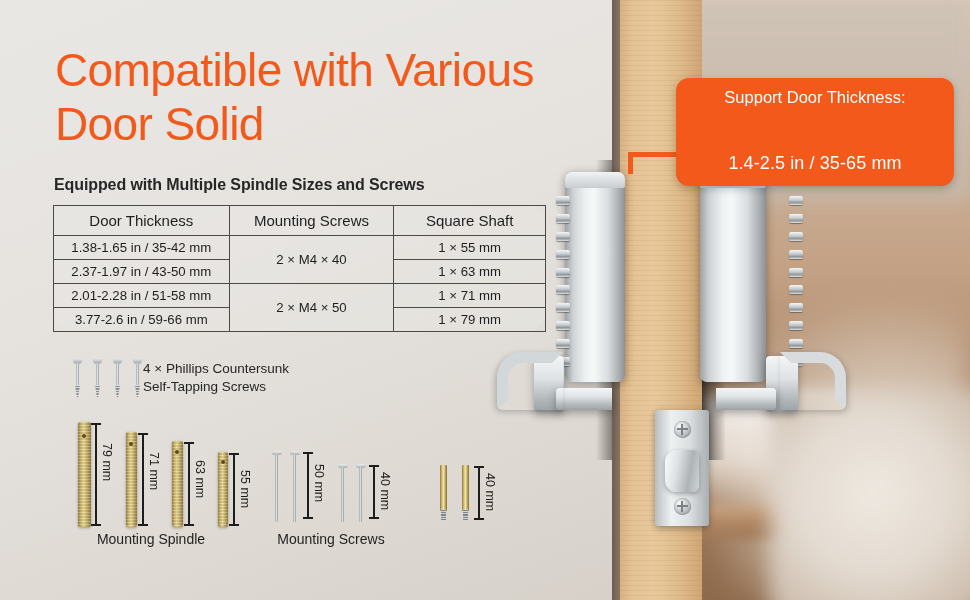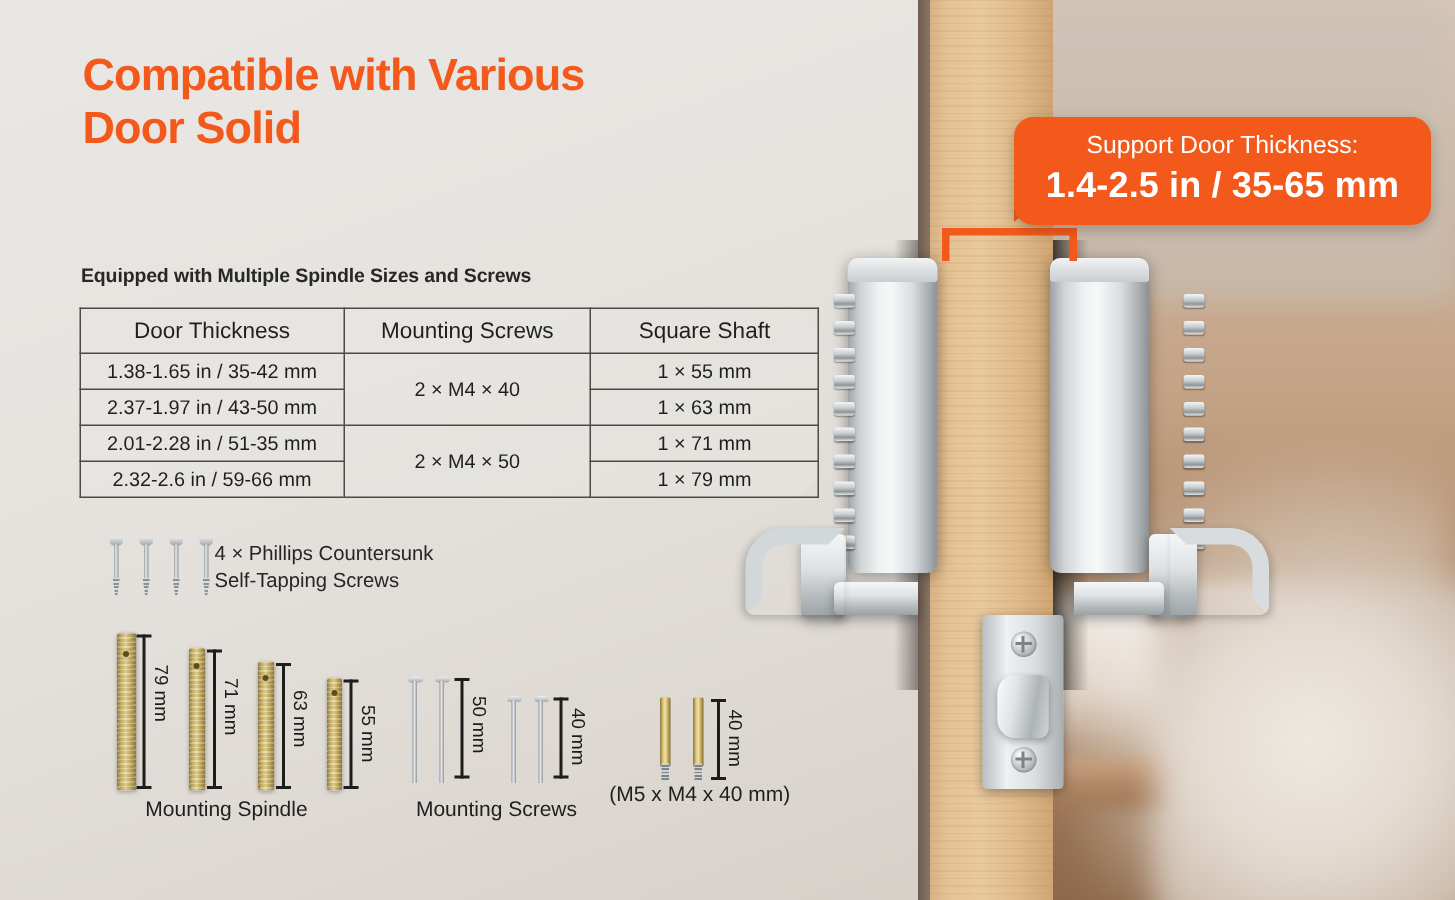--- a/index.html
+++ b/index.html
@@ -160,36 +160,36 @@
   .tick-l { left:628px; }
   .tick-r { left:713px; }
 
   
   .callout {
     position:absolute; left:676px; top:78px; width:278px; padding:9px 14px 11px;
     background:#f4591c; border-radius:13px; color:#fff; text-align:center;
     box-shadow:0 3px 9px rgba(0,0,0,.22);
   }
   .callout-l1 { font-size:16.5px; font-weight:400; line-height:1.25; white-space:nowrap; }
-  .callout-l2 { font-size:24px; font-weight:700; line-height:1.3; white-space:nowrap; letter-spacing:.1px; }
+  .callout-l2 { font-size:18px; font-weight:400; line-height:1.3; white-space:nowrap; letter-spacing:.1px;margin-top:44px; }
   .callout-tail {
     position:absolute; left:676px; top:126px; width:0; height:0;
     border-top:22px solid #f4591c;
     border-right:26px solid transparent;
   }
 
   
   .headline {
-    position:absolute; left:55px; top:33px; width:600px;
-    color:#f4591c; font-size:30px; font-weight:700; line-height:1.17;
+    position:absolute; left:55px; top:44px; width:600px;
+    color:#f4591c; font-size:46px; font-weight:400; line-height:1.17;
     letter-spacing:-.6px;
   }
   .subhead {
     position:absolute; left:54px; top:176px;
-    color:#272727; font-size:13px; font-weight:700; letter-spacing:-.1px;
+    color:#272727; font-size:16px; font-weight:700; letter-spacing:-.1px;
   }
 
   
   .spec-table {
     position:absolute; left:53px; top:205px; width:493px;
     border-collapse:collapse;
     background:rgba(232,229,225,.55);
     border-radius:21px;
   }
   .spec-table th, .spec-table td {
@@ -374,26 +374,26 @@
       <tr>
         <td>1.38-1.65 in / 35-42 mm</td>
         <td rowspan="2">2 × M4 × 40</td>
         <td>1 × 55 mm</td>
       </tr>
       <tr>
         <td>2.37-1.97 in / 43-50 mm</td>
         <td>1 × 63 mm</td>
       </tr>
       <tr>
-        <td>2.01-2.28 in / 51-35 mm</td>
+        <td>2.01-2.28 in / 51-58 mm</td>
         <td rowspan="2">2 × M4 × 50</td>
         <td>1 × 71 mm</td>
       </tr>
       <tr>
-        <td>2.32-2.6 in / 59-66 mm</td>
+        <td>3.77-2.6 in / 59-66 mm</td>
         <td>1 × 79 mm</td>
       </tr>
     </tbody>
   </table>
 
   <div class="parts">
 
     <div class="pk-group">
       <div class="pk-screw">
         <div class="pk-head"></div>
@@ -472,17 +472,16 @@
     <div class="part-caption" style="left:240px;top:531px;width:150px;">Mounting Screws</div>
 
     <div class="stud" style="left:424px;top:465px;height:46px;"></div>
     <div class="stud-tip" style="left:425px;top:509px;"></div>
     <div class="stud" style="left:446px;top:465px;height:46px;"></div>
     <div class="stud-tip" style="left:447px;top:509px;"></div>
     <div class="dimline" style="left:462px;top:466px;height:54px;"></div>
     <div class="dimlabel" style="left:467px;top:473px;">40 mm</div>
 
     <div class="part-caption" style="left:378px;top:521px;width:145px;">
-      <div>(M5 x M4 x 40 mm)</div>
     </div>
 
   </div>
 </div>
 
 </body></html>

